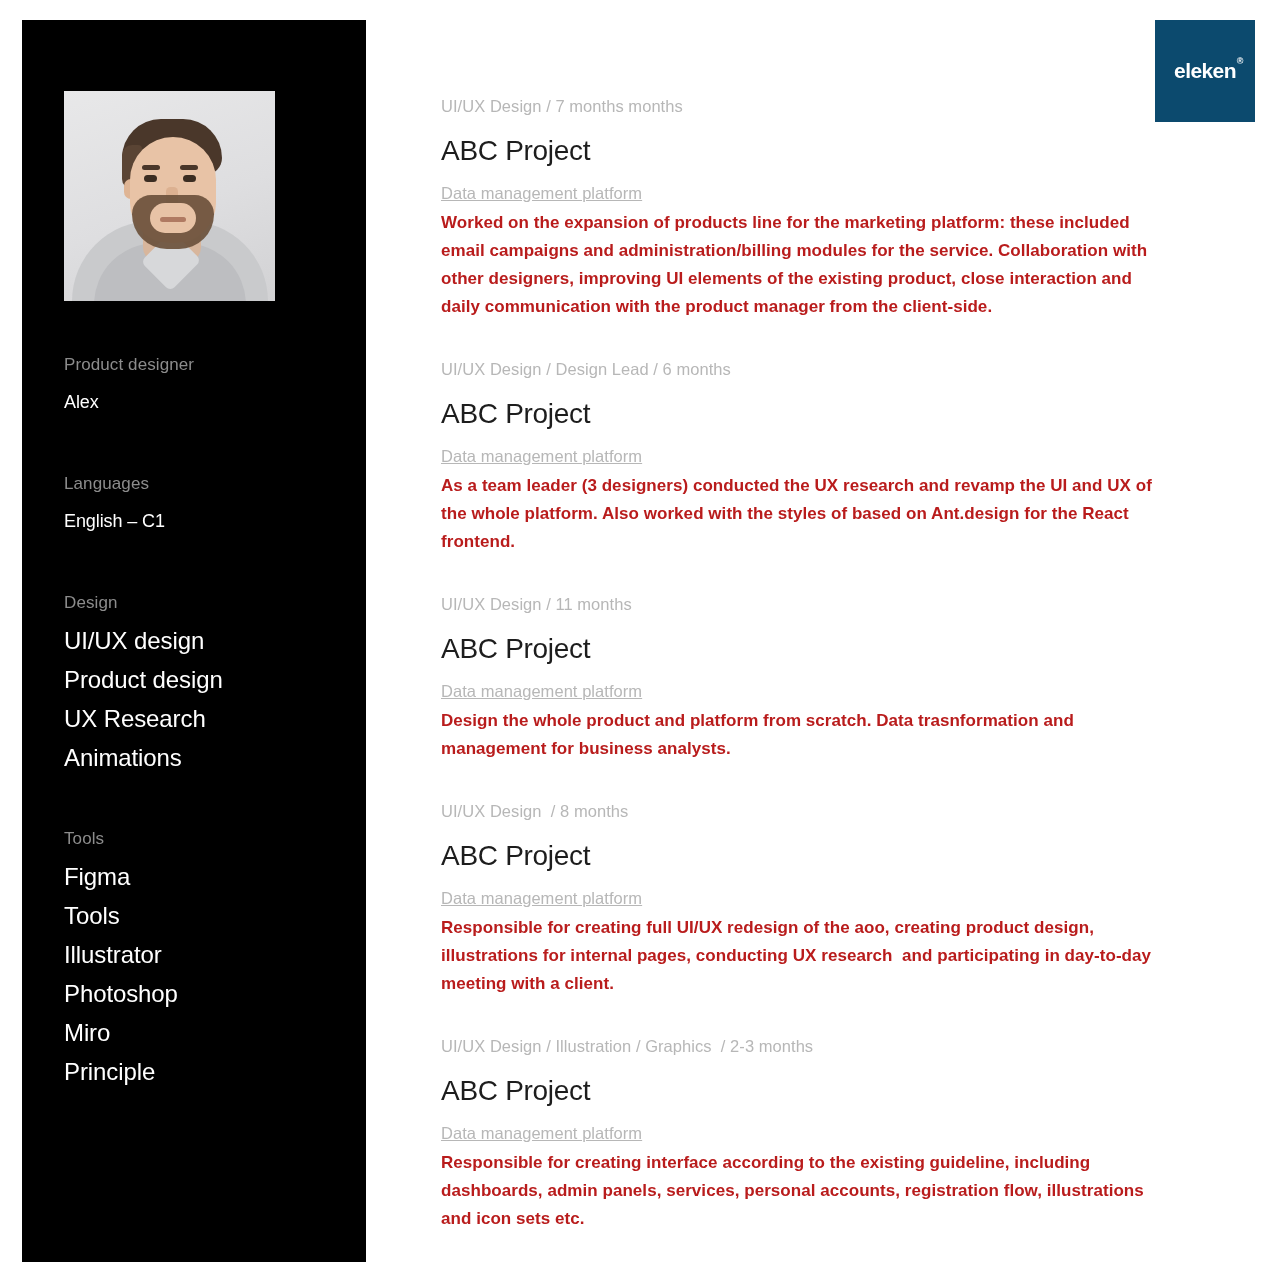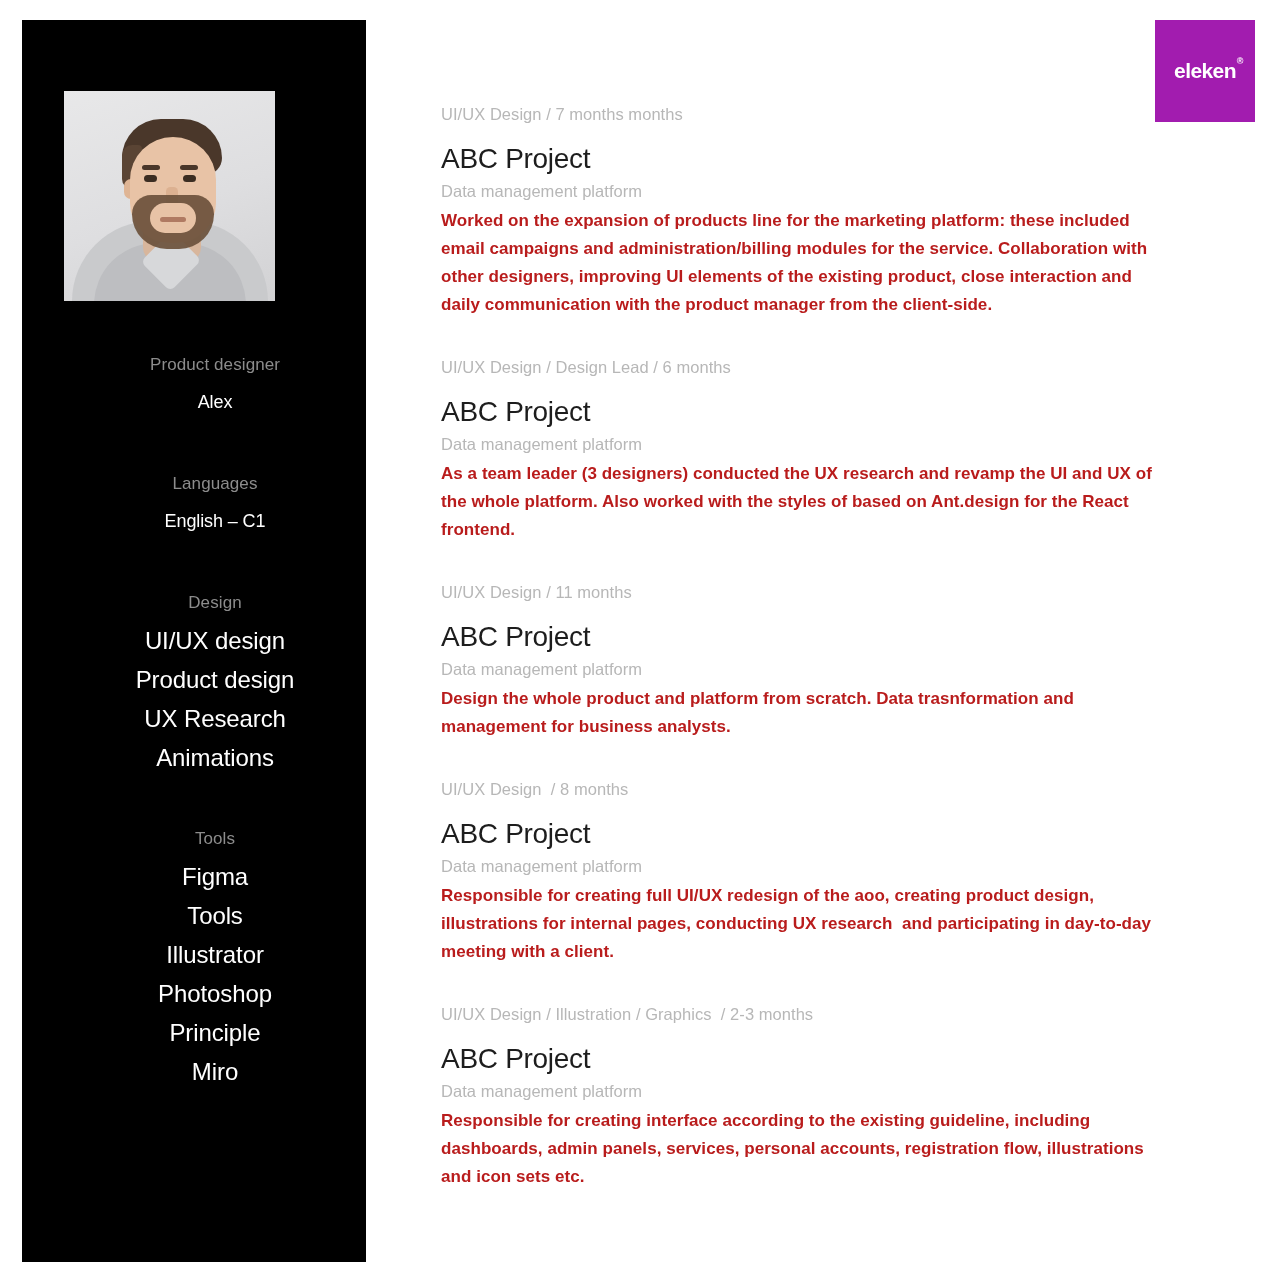--- a/index.html
+++ b/index.html
@@ -169,21 +169,21 @@
   .avatar .nose {
     position: absolute;
     left: 102px;
     top: 96px;
     width: 12px;
     height: 20px;
     background: #dcb191;
     border-radius: 6px 6px 8px 8px;
   }
 
-  .sb-group { margin-top: 50px; text-align: center; }
+  .sb-group { margin-top: 50px; }
   .sb-group.first { margin-top: 52px; }
 
   .sb-label {
     font-size: 17px;
     line-height: 24px;
     color: #8c8c8c;
     font-weight: 400;
     letter-spacing: 0.1px;
   }
 
@@ -205,21 +205,21 @@
     letter-spacing: -0.1px;
   }
 
   
   .logo {
     position: absolute;
     left: 1155px;
     top: 20px;
     width: 100px;
     height: 102px;
-    background: #a21caf;
+    background: #0c4a6e;
     display: flex;
     align-items: center;
     justify-content: center;
   }
   .logo-text {
     position: relative;
     color: #ffffff;
     font-size: 21px;
     font-weight: 700;
     letter-spacing: -0.6px;
@@ -231,21 +231,21 @@
     right: -7px;
     font-size: 9px;
     font-weight: 700;
     line-height: 1;
   }
 
   
   .content {
     position: absolute;
     left: 441px;
-    top: 102px;
+    top: 94px;
     width: 730px;
   }
 
   .entry { margin-bottom: 36px; }
   .entry:last-child { margin-bottom: 0; }
 
   .entry-meta {
     font-size: 16.5px;
     line-height: 24px;
     color: #b7b7b7;
@@ -262,21 +262,22 @@
     letter-spacing: -0.3px;
     margin-top: 13px;
   }
 
   .entry-subtitle {
     font-size: 16.5px;
     line-height: 24px;
     color: #b7b7b7;
     font-weight: 400;
     letter-spacing: 0.05px;
-    margin-top: 0;
+    margin-top: 10px;
+    text-decoration: underline;
   }
 
   .entry-desc {
     font-size: 17px;
     line-height: 28px;
     color: #b91c1c;
     font-weight: 700;
     letter-spacing: 0.05px;
     margin-top: 4px;
     max-width: 726px;
@@ -330,22 +331,22 @@
       </div>
     </div>
 
     <div class="sb-group">
       <div class="sb-label">Tools</div>
       <div class="sb-list">
         <div class="sb-item">Figma</div>
         <div class="sb-item">Tools</div>
         <div class="sb-item">Illustrator</div>
         <div class="sb-item">Photoshop</div>
+        <div class="sb-item">Miro</div>
         <div class="sb-item">Principle</div>
-        <div class="sb-item">Miro</div>
       </div>
     </div>
 
   </aside>
 
   <div class="logo">
     <span class="logo-text">
       <span>eleken</span>
       <span class="logo-mark">®</span>
     </span>

